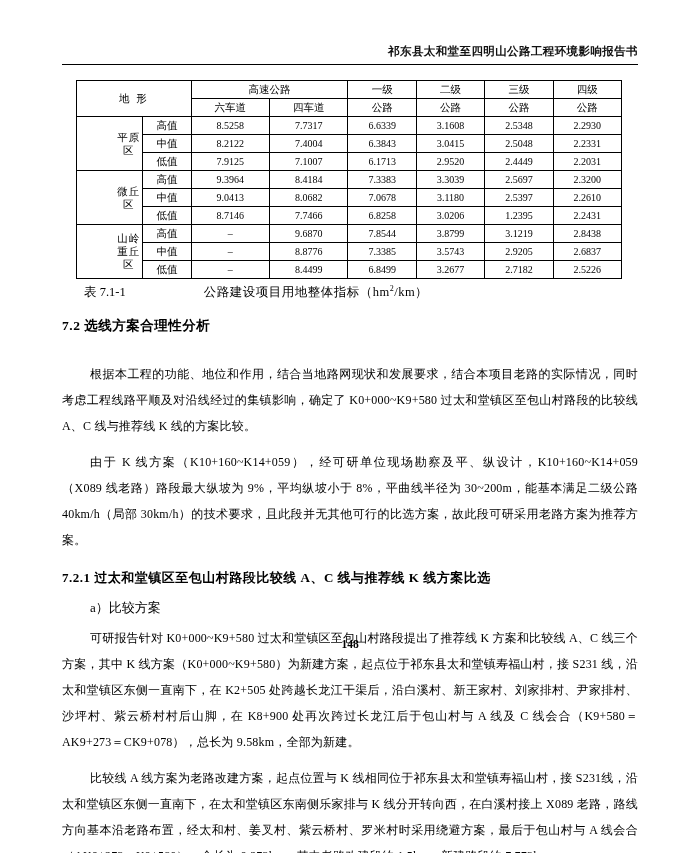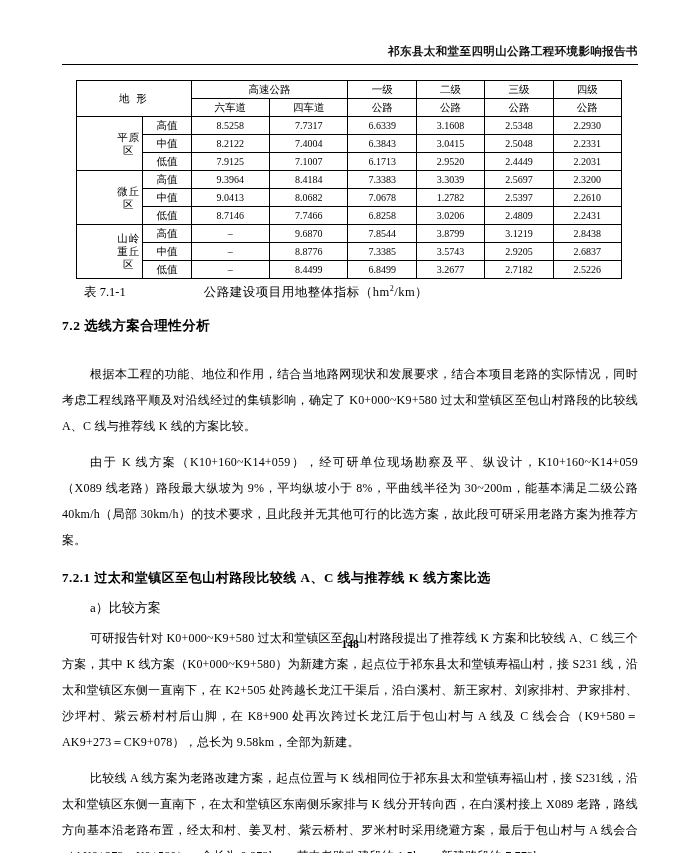--- a/index.html
+++ b/index.html
@@ -214,31 +214,31 @@
             <td class="num">7.3383</td>
             <td class="num">3.3039</td>
             <td class="num">2.5697</td>
             <td class="num">2.3200</td>
           </tr>
           <tr>
             <td class="sub">中值</td>
             <td class="num">9.0413</td>
             <td class="num">8.0682</td>
             <td class="num">7.0678</td>
-            <td class="num">1.2782</td>
+            <td class="num">3.1180</td>
             <td class="num">2.5397</td>
             <td class="num">2.2610</td>
           </tr>
           <tr>
             <td class="sub">低值</td>
             <td class="num">8.7146</td>
             <td class="num">7.7466</td>
             <td class="num">6.8258</td>
             <td class="num">3.0206</td>
-            <td class="num">2.4809</td>
+            <td class="num">1.2395</td>
             <td class="num">2.2431</td>
           </tr>
           <tr>
             <td class="rowhead" rowspan="3">山岭重丘区</td>
             <td class="sub">高值</td>
             <td class="num">–</td>
             <td class="num">9.6870</td>
             <td class="num">7.8544</td>
             <td class="num">3.8799</td>
             <td class="num">3.1219</td>

